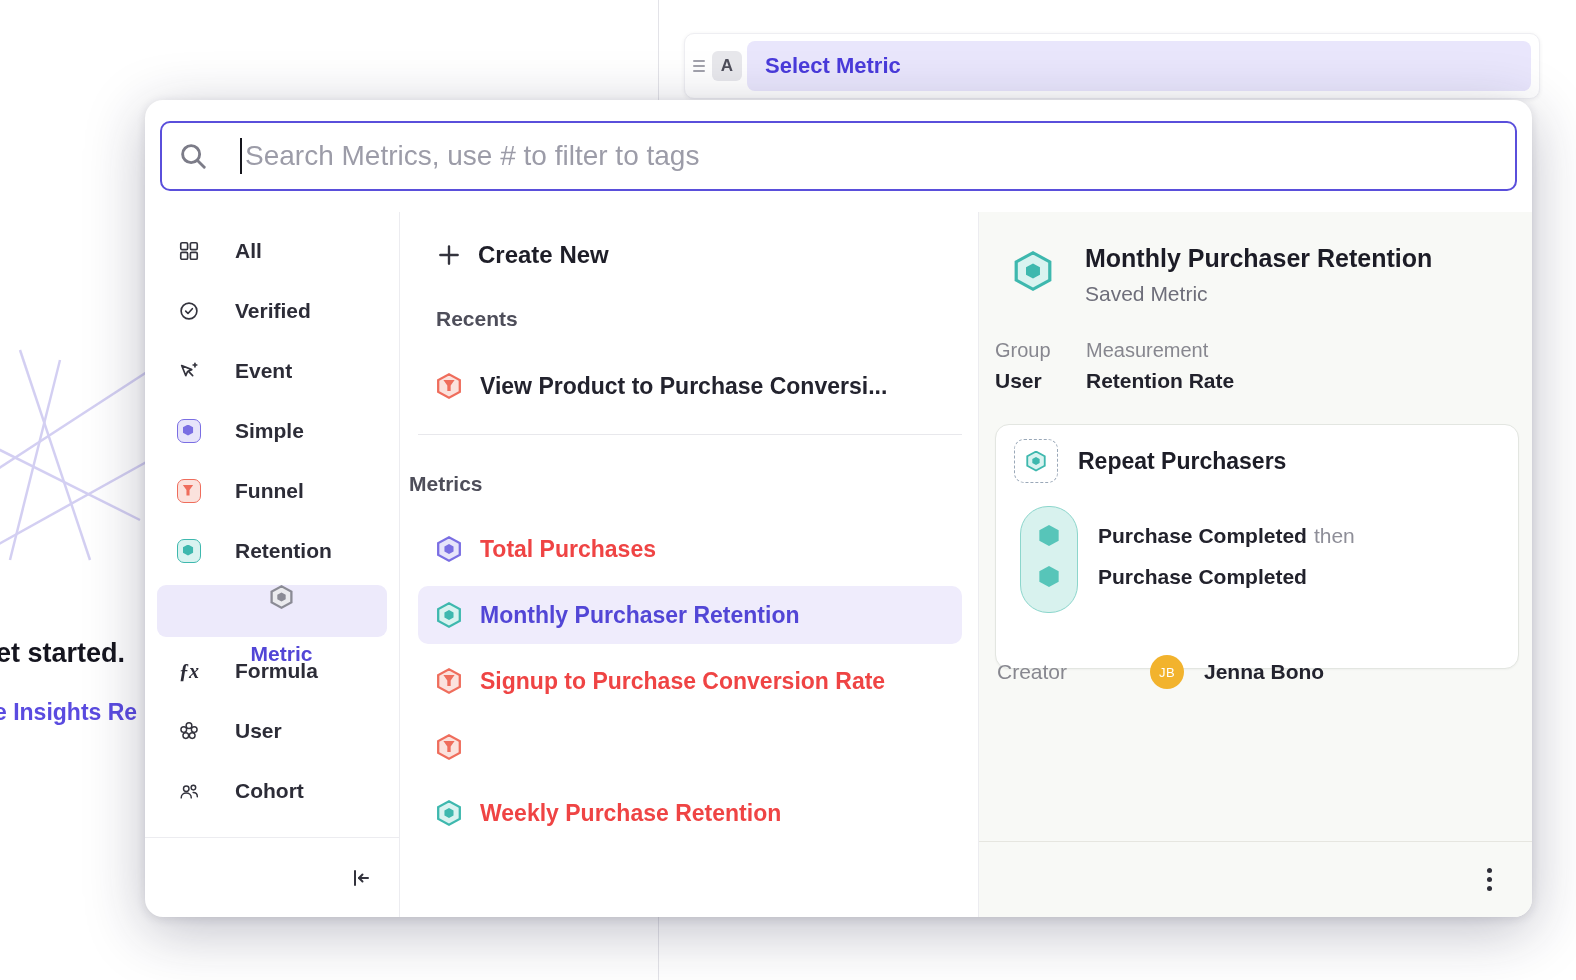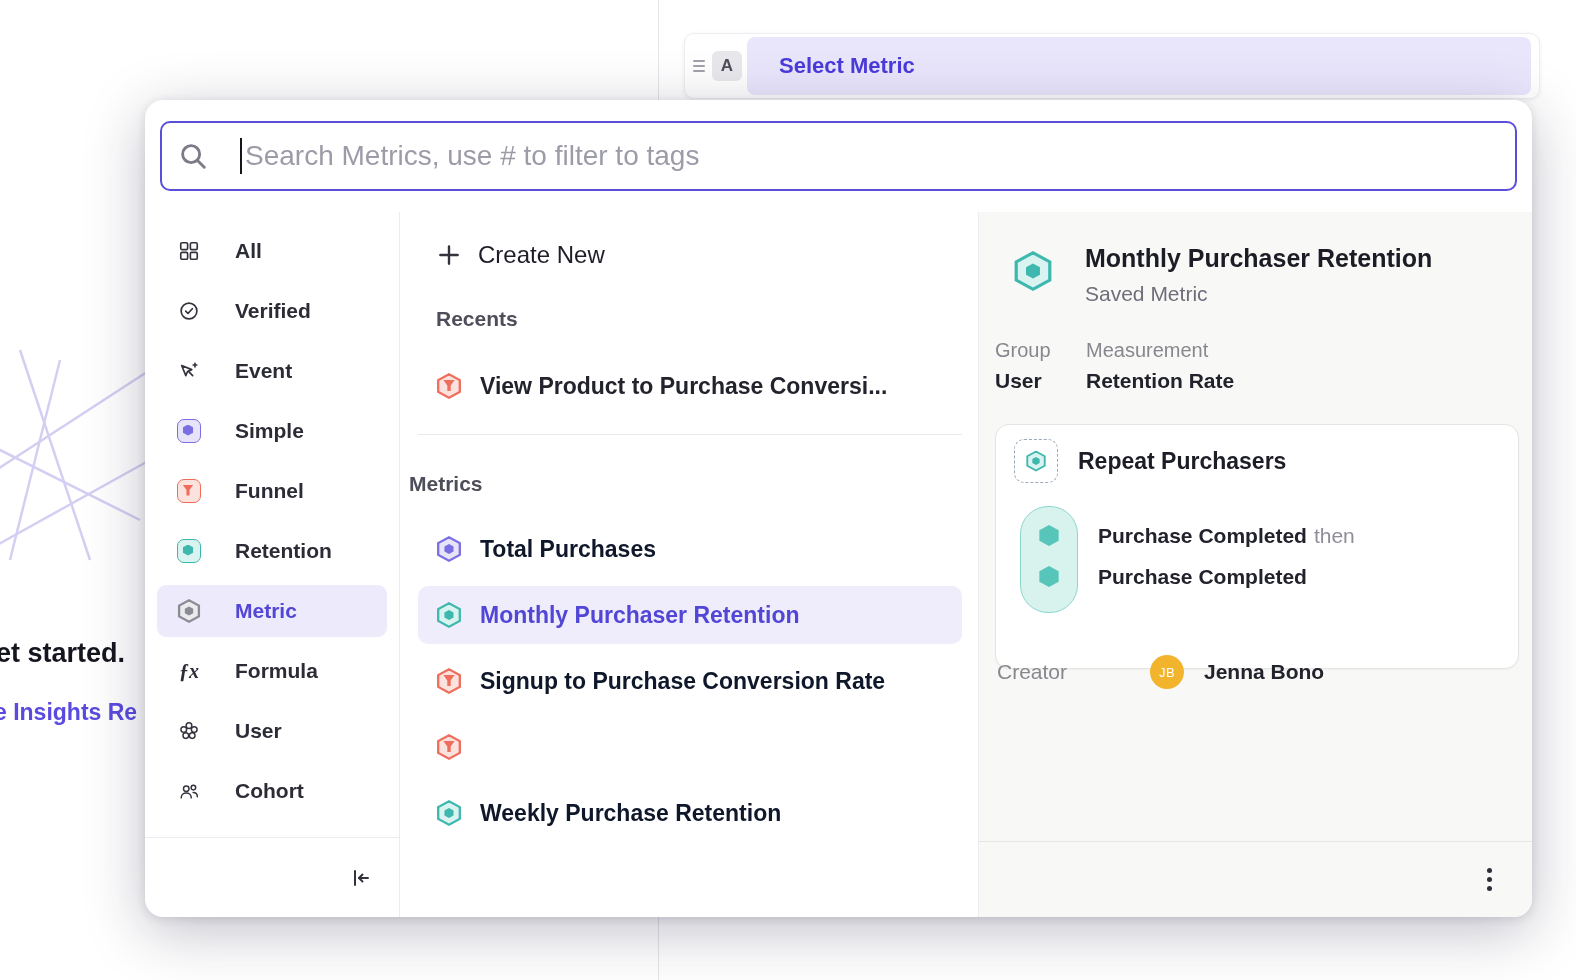--- a/index.html
+++ b/index.html
@@ -16,56 +16,56 @@
   .bg-link { position:absolute; left:-6px; top:699px; font-size:23px; font-weight:700; color:#5a4be0; white-space:nowrap; cursor:pointer; }
 
   
   .toolbar { position:absolute; left:684px; top:33px; width:856px; height:66px; background:#fff;
     border:1px solid #eeeef2; border-radius:10px; box-shadow:0 1px 4px rgba(20,20,40,.07);
     display:flex; align-items:center; padding:0 8px 0 4px; z-index:2; }
   .drag-handle { width:20px; display:flex; flex-direction:column; gap:3px; align-items:center; cursor:grab; }
   .drag-handle i { display:block; width:12px; height:2px; background:#a2a2ac; border-radius:1px; }
   .row-badge { width:30px; height:30px; border-radius:6px; background:#e8e8ec; color:#4e4e5a;
     font-weight:700; font-size:17px; display:flex; align-items:center; justify-content:center; margin:0 5px 0 3px; cursor:pointer; }
-  .select-field { flex:1; height:58px; background:#e9e6fc; border-radius:8px; display:flex; align-items:center;
-    padding:0 32px; color:#4a3bdb; font-size:22px; font-weight:700; cursor:pointer;text-align:right; }
+  .select-field { flex:1; height:50px; background:#e9e6fc; border-radius:8px; display:flex; align-items:center;
+    padding:0 18px; color:#4a3bdb; font-size:22px; font-weight:700; cursor:pointer;text-align:right; }
 
   
   .modal { position:absolute; left:145px; top:100px; width:1387px; height:817px; background:#fff;
     border-radius:18px; box-shadow:0 14px 60px rgba(30,30,60,.28), 0 2px 10px rgba(30,30,60,.12);
     overflow:hidden; z-index:5; }
 
   .search-wrap { position:absolute; left:15px; top:21px; right:15px; height:70px; background:#fff;
     border:2.5px solid #5a4fdb; border-radius:10px; display:flex; align-items:center; padding:0 16px; }
   .caret { width:2px; height:36px; background:#15151c; margin-left:32px; flex:none; }
   .search-input { flex:1; border:none; outline:none; font-family:inherit; font-size:28px; color:#21212b; margin-left:3px; background:transparent; }
   .search-input::placeholder { color:#9c9ca8; }
 
   .cols { position:absolute; left:0; right:0; top:112px; bottom:0; display:flex; }
 
   
   .sidebar { width:255px; border-right:1px solid #ececf0; display:flex; flex-direction:column; }
   .side-items { flex:1; padding:13px 12px 0; }
   .side-item { height:52px; margin-bottom:8px; border-radius:9px; display:flex; align-items:center; gap:33px;
     padding-left:19px; font-size:21px; font-weight:600; color:#2c2c37; cursor:pointer; white-space:nowrap; }
-  .side-item.selected { background:#edeafb; color:#5246d6; }
+  .side-item.selected { background:#edeafb; color:#5246d6;flex-direction:column; }
   .icon-cell { width:26px; display:flex; justify-content:center; align-items:center; flex:none; }
   .side-footer { height:80px; border-top:1px solid #ececf0; display:flex; align-items:center; justify-content:flex-end; padding-right:26px; }
   .collapse-btn { cursor:pointer; display:flex; align-items:center; }
 
   
   .listcol { width:578px; display:flex; flex-direction:column; }
   .create-row { margin:18px 16px 0 36px; height:50px; display:flex; align-items:center; gap:16px;
-    font-size:24px; font-weight:400; color:#1e1e28; cursor:pointer; }
+    font-size:24px; font-weight:700; color:#1e1e28; cursor:pointer; }
   .sec-label { margin:26px 16px 0 36px; font-size:21px; font-weight:700; color:#4e4e5a; line-height:26px; }
   .sec-label.metrics { margin-top:36px;margin-left:9px; }
   .item-row { height:56px; margin:26px 16px 0 18px; border-radius:10px; display:flex; align-items:center; gap:18px;
     padding-left:18px; font-size:23px; font-weight:700; color:#23232e; cursor:pointer; white-space:nowrap; }
   .metric-row { height:58px; margin:0 16px 8px 18px; border-radius:10px; display:flex; align-items:center; gap:18px;
-    padding-left:18px; font-size:23px; font-weight:700; color:#0f172a; cursor:pointer; white-space:nowrap; }
+    padding-left:18px; font-size:23px; font-weight:700; color:#ef4444; cursor:pointer; white-space:nowrap; }
   .metric-rows { margin-top:23px; }
   .metric-row.selected { background:#efecfc; color:#5246d6; }
   .hdivider { height:1px; background:#e8e8ec; margin:20px 16px 0 18px; }
   .row-label { overflow:hidden; text-overflow:ellipsis; }
 
   
   .preview { flex:1; background:#f8f9f6; border-left:1px solid #ececf0; display:flex; flex-direction:column; }
   .pv-body { flex:1; position:relative; }
   .pv-footer { height:76px; border-top:1px solid #e6e6e0; display:flex; align-items:center; justify-content:flex-end; padding-right:34px; }
   .pv-header { position:absolute; left:34px; top:30px; display:flex; gap:32px; }

